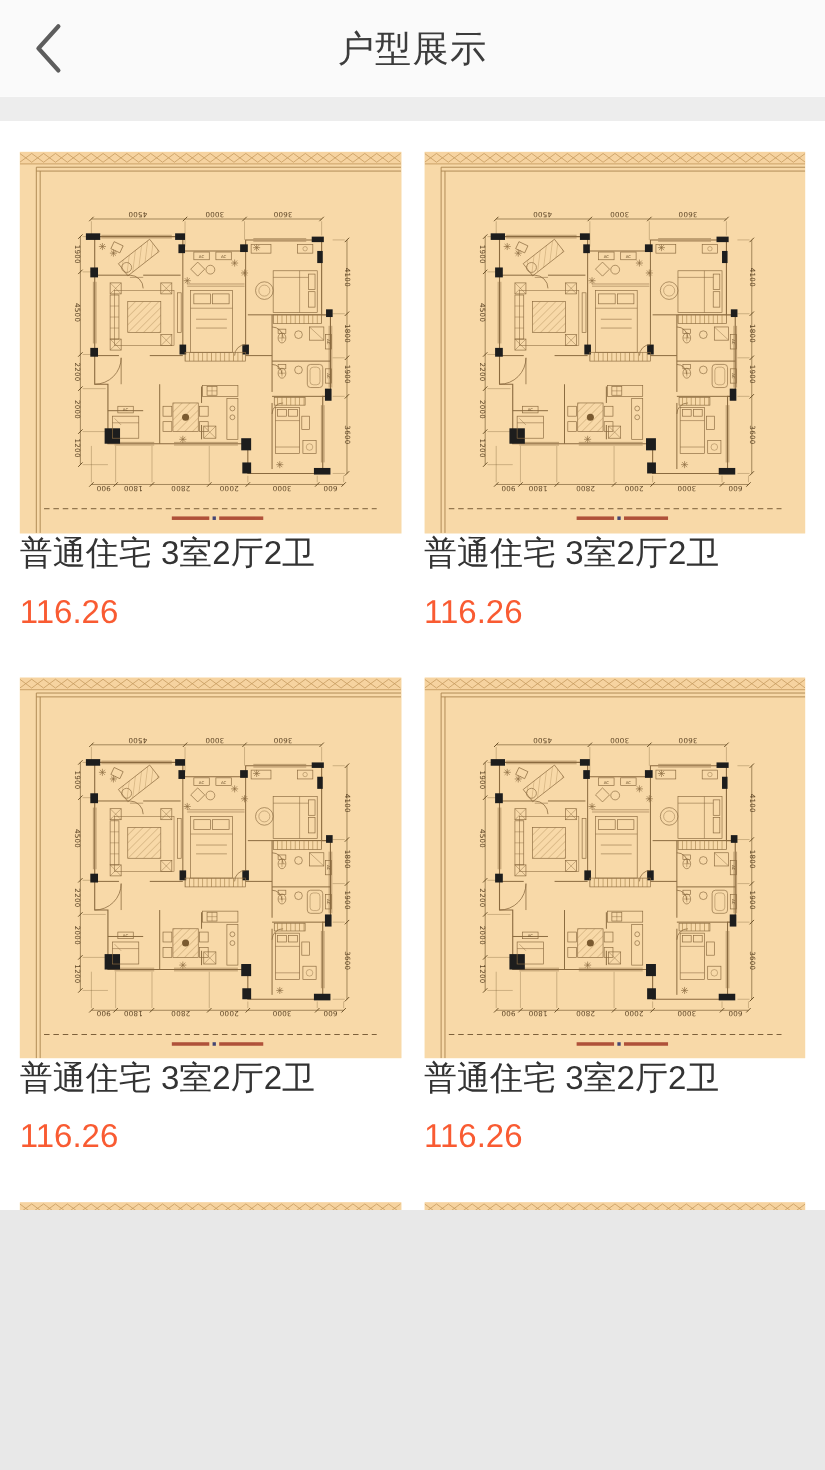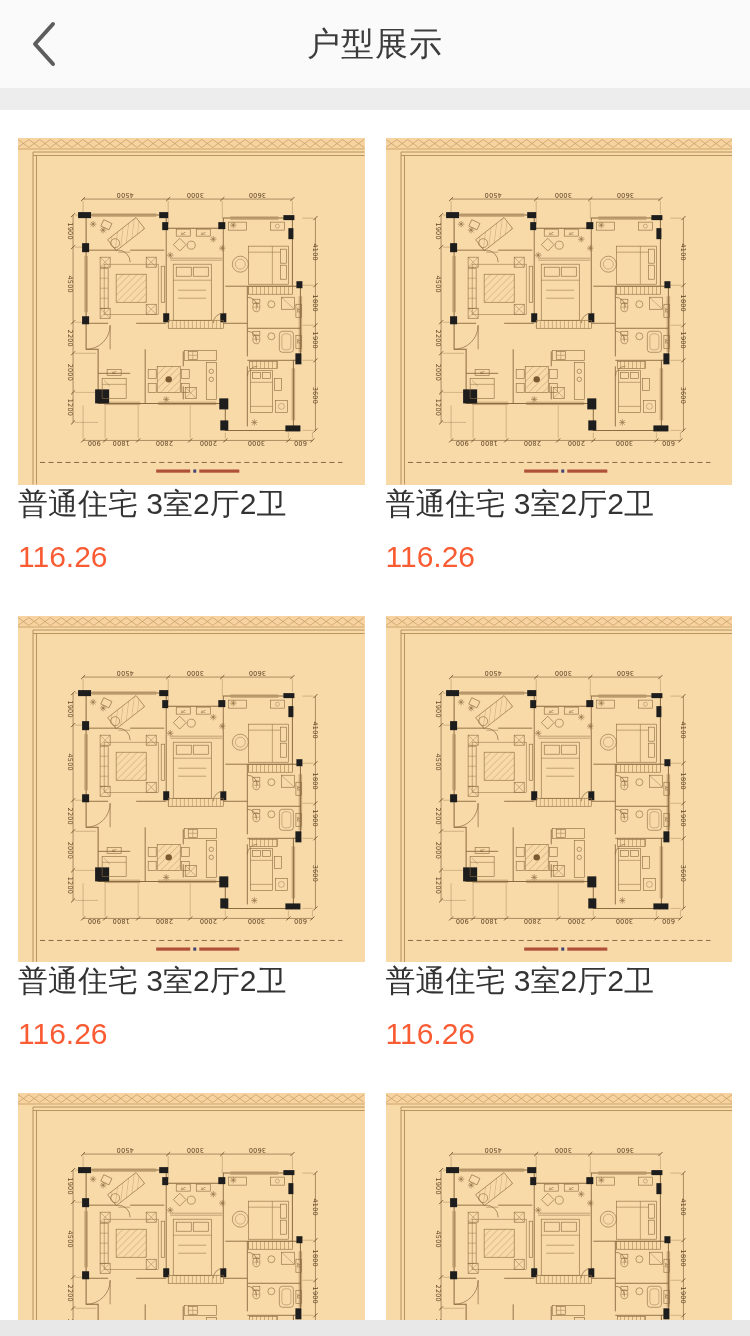--- a/index.html
+++ b/index.html
@@ -1,17 +1,17 @@
 <!DOCTYPE html>
 <html><head>
 <meta charset="utf-8">
 <style>
   html,body{margin:0;padding:0;background:#e8e8e8;}
   *{box-sizing:border-box;}
-  .page{width:750px;height:1320px;margin:0 auto;background:#ffffff;overflow:hidden;position:relative;
+  .page{width:750px;height:1100px;margin:0 auto;background:#ffffff;overflow:hidden;position:relative;
         font-family:"Liberation Sans","DejaVu Sans",sans-serif;}
   
   .navbar{height:88px;background:#fafafa;display:flex;align-items:center;justify-content:center;position:relative;}
   .navbar .title{font-size:33px;color:#3c3c3c;font-weight:400;letter-spacing:1px;}
   .back-btn{position:absolute;left:14px;top:0;width:60px;height:88px;display:flex;align-items:center;justify-content:center;cursor:pointer;}
   .divider-strip{height:22px;background:#ededed;}
   
   .grid{padding:28px 18px 0 18px;display:grid;grid-template-columns:1fr 1fr;column-gap:21px;}
   .card{margin-bottom:40px;}
   .thumb{width:100%;aspect-ratio:1/1;background:#f8d9a8;overflow:hidden;}

